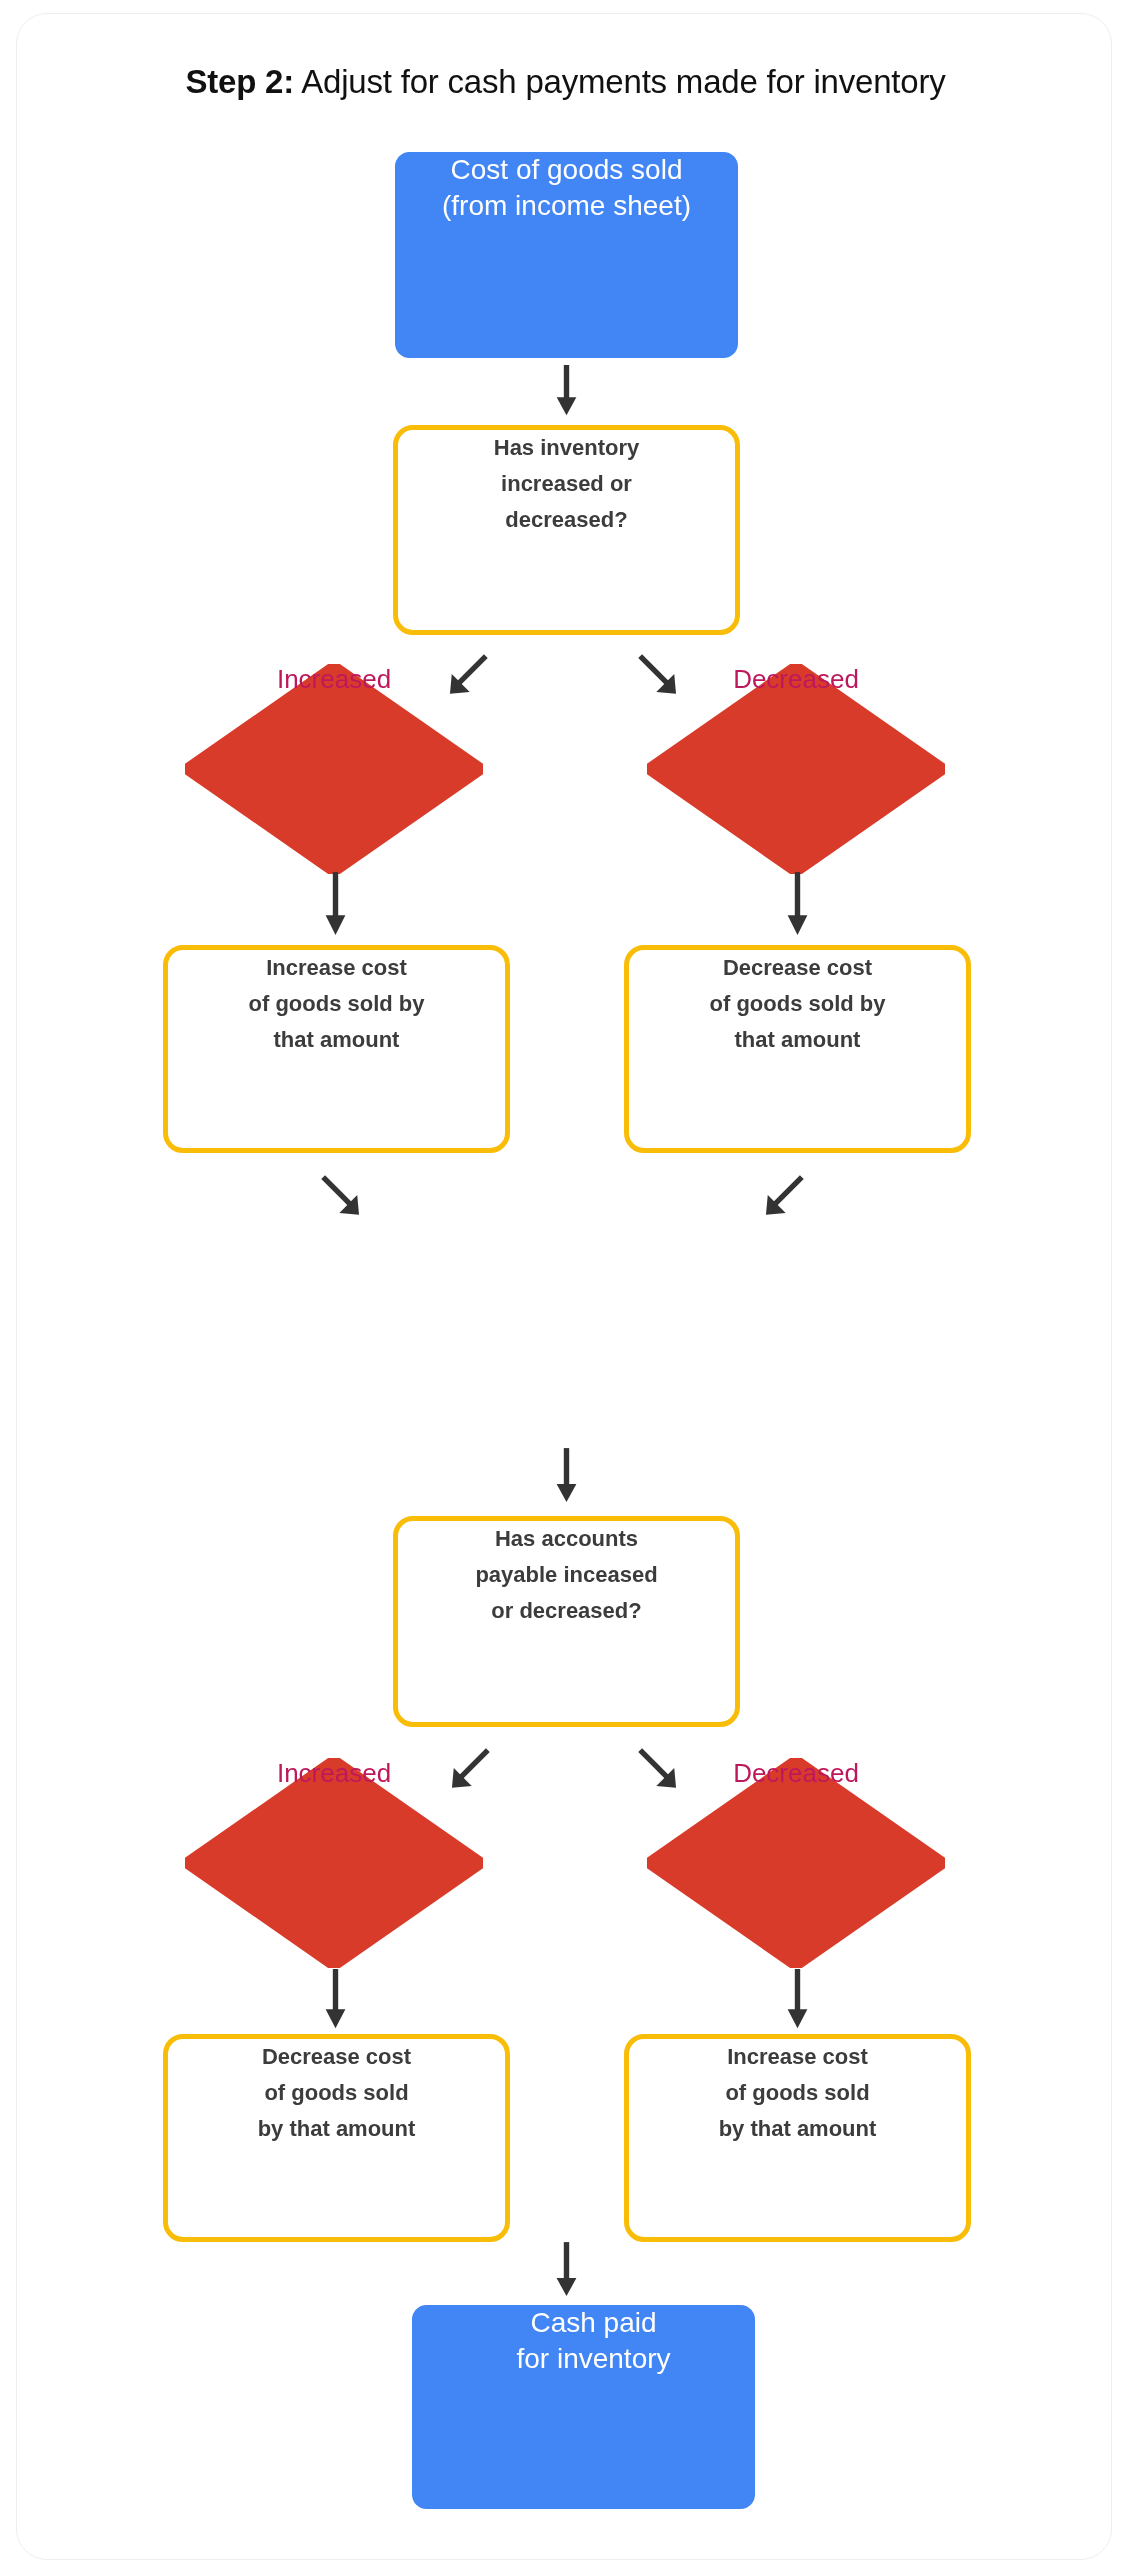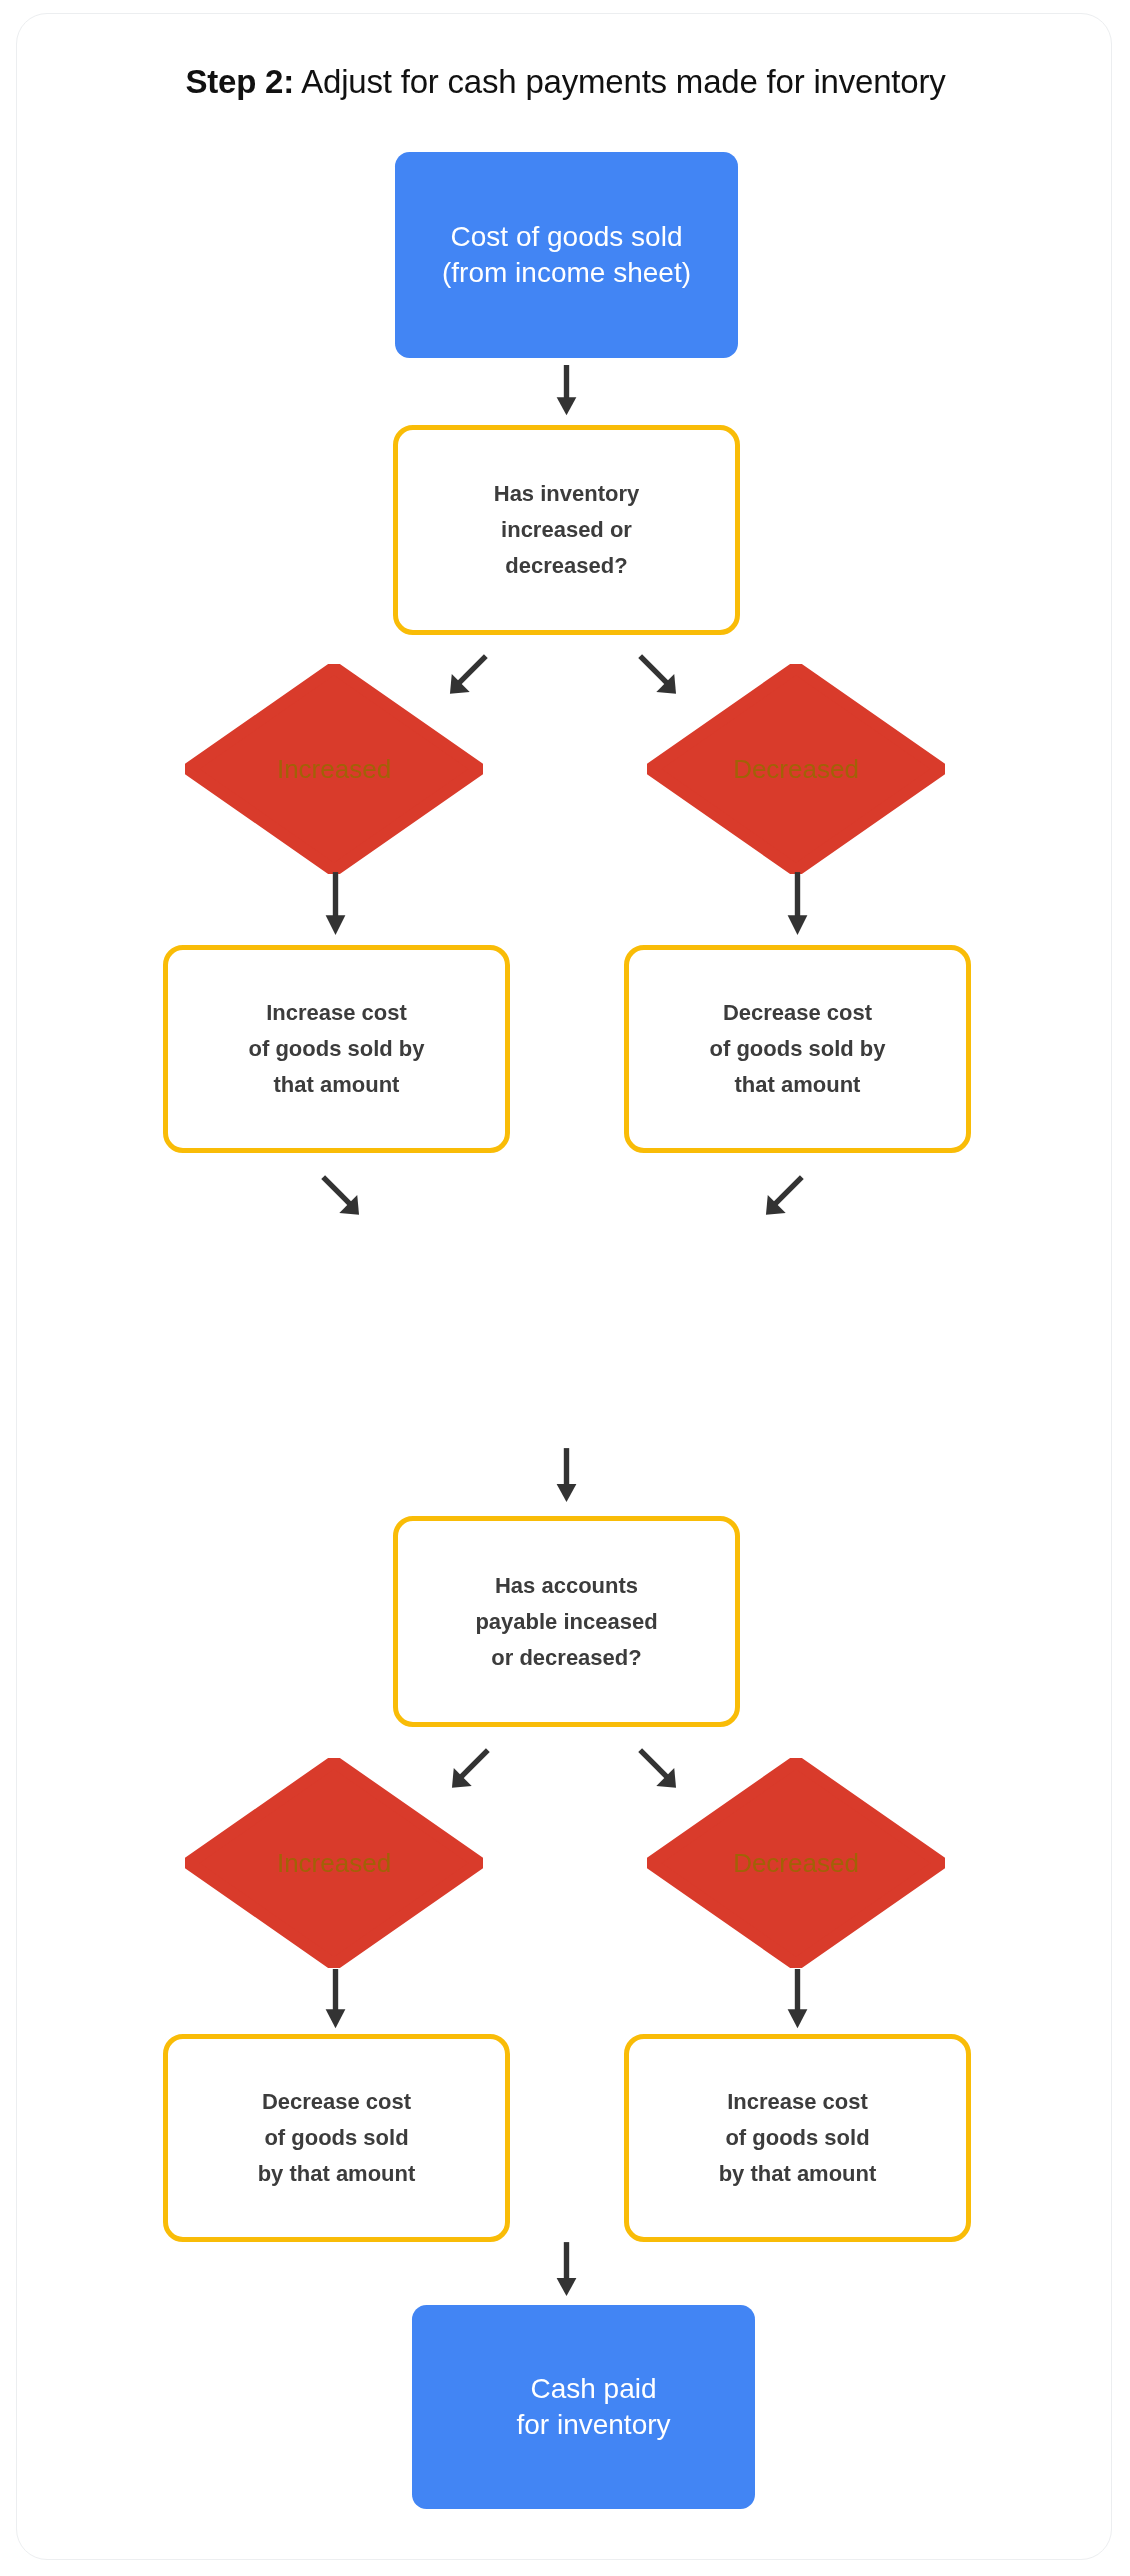--- a/index.html
+++ b/index.html
@@ -46,21 +46,20 @@
     letter-spacing: -0.2px;
     white-space: nowrap;
   }
   .title b { font-weight: 700; }
   .title span.reg { font-weight: 400; }
 
   .node {
     position: absolute;
     box-sizing: border-box;
     display: flex;
-    align-items: center;
     justify-content: center;
     text-align: center;
   }
   .node-text {
     display: block;
     white-space: pre-line;
   }
   .node-blue {
     background: #4285F4;
     border-radius: 14.5px;
@@ -72,21 +71,21 @@
   .node-yellow {
     background: #ffffff;
     border: 5.4px solid #F9BC07;
     border-radius: 20px;
     color: #3c3c3c;
     font-size: 22px;
     line-height: 36px;
     font-weight: 700;
   }
   .node-diamond {
-    color: #a16207;
+    color: #be185d;
     font-size: 26px;
     line-height: 31px;
     font-weight: 400;
   }
   .diamond-shape {
     position: absolute;
     left: 0; top: 0;
     width: 100%; height: 100%;
   }
   .diamond-label {

